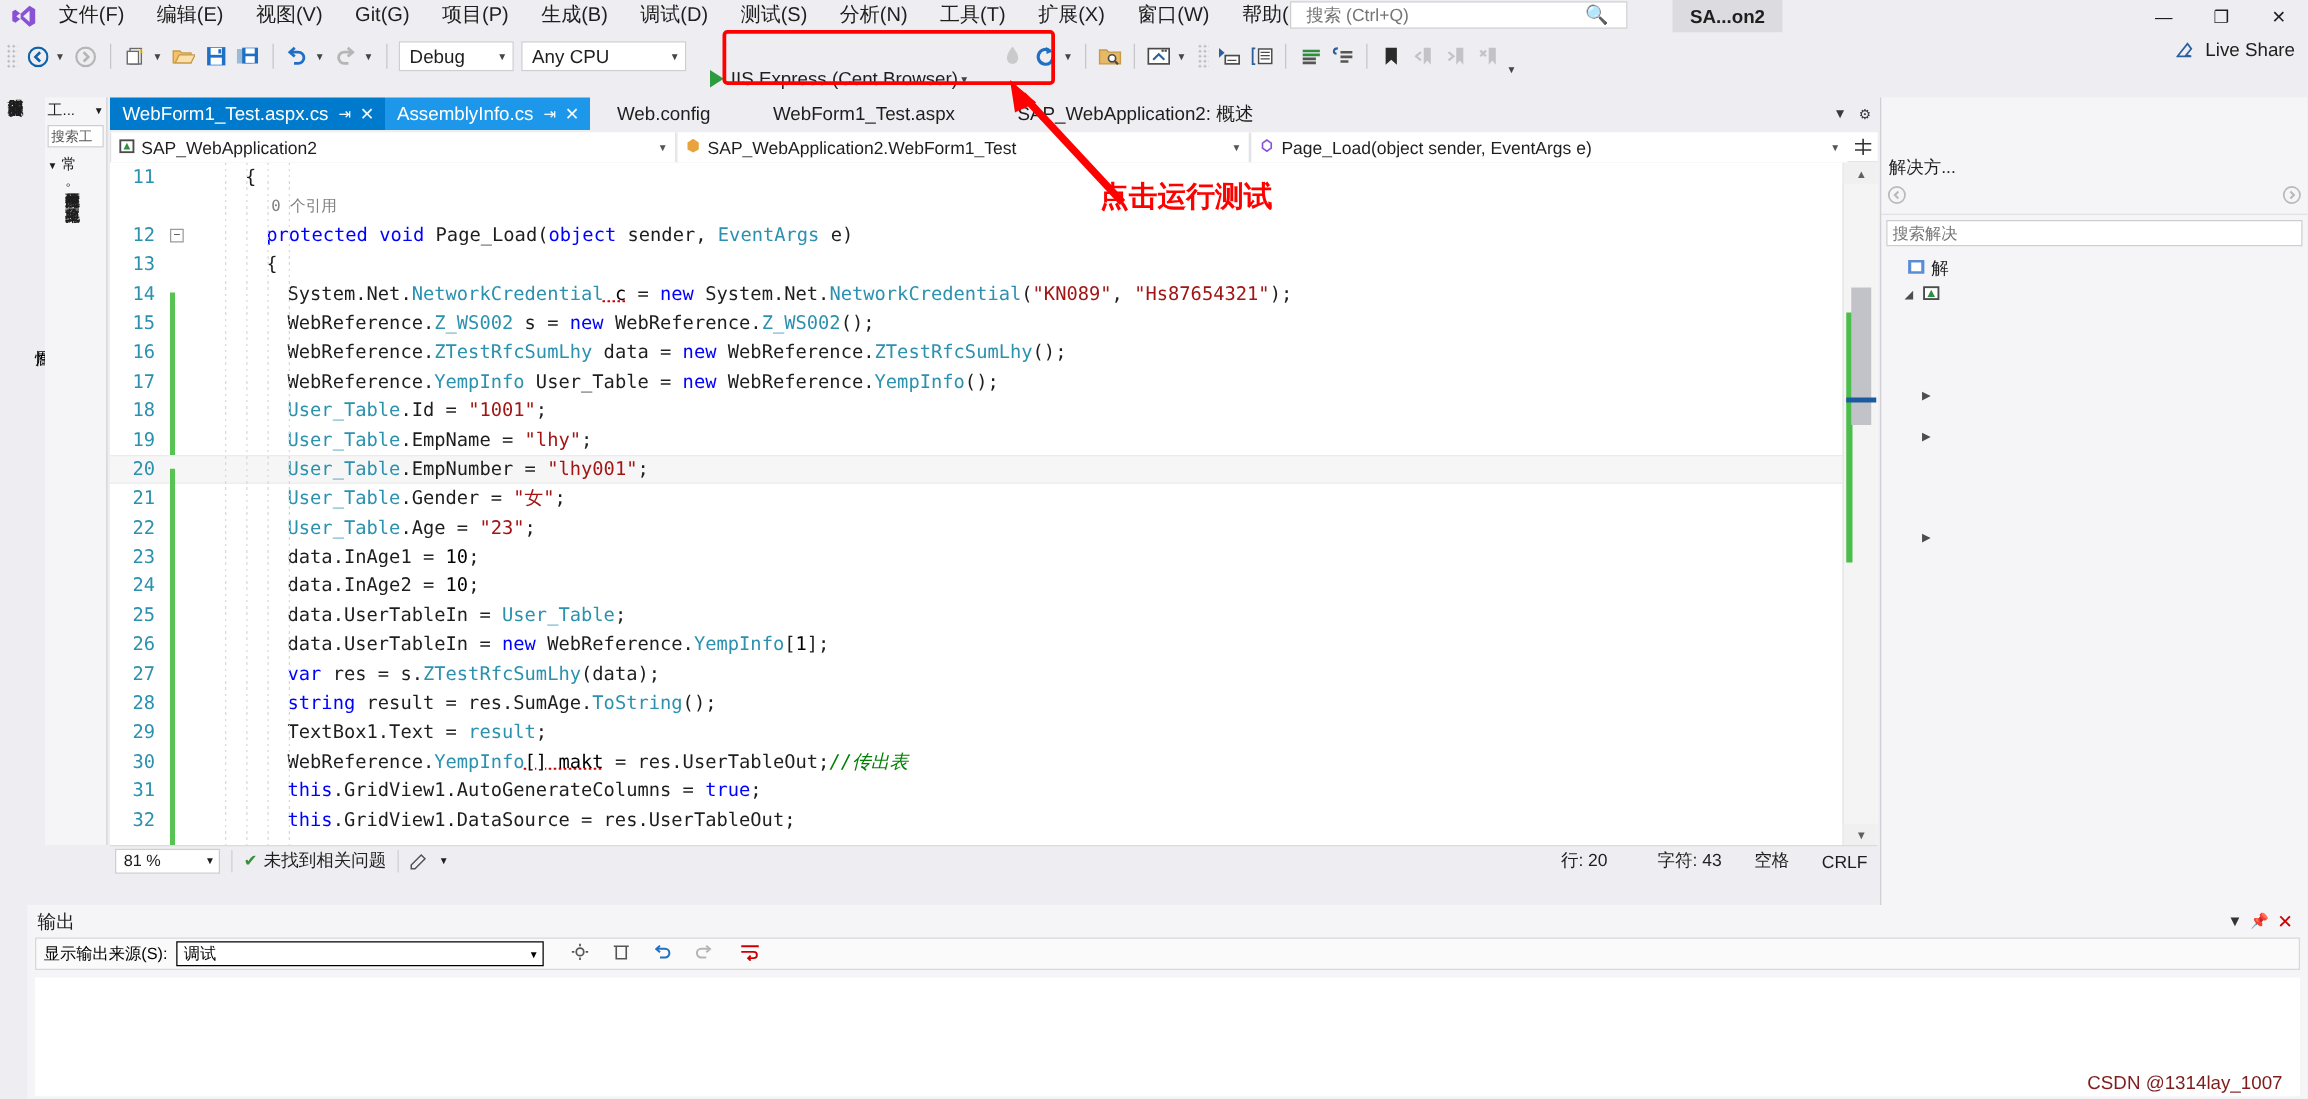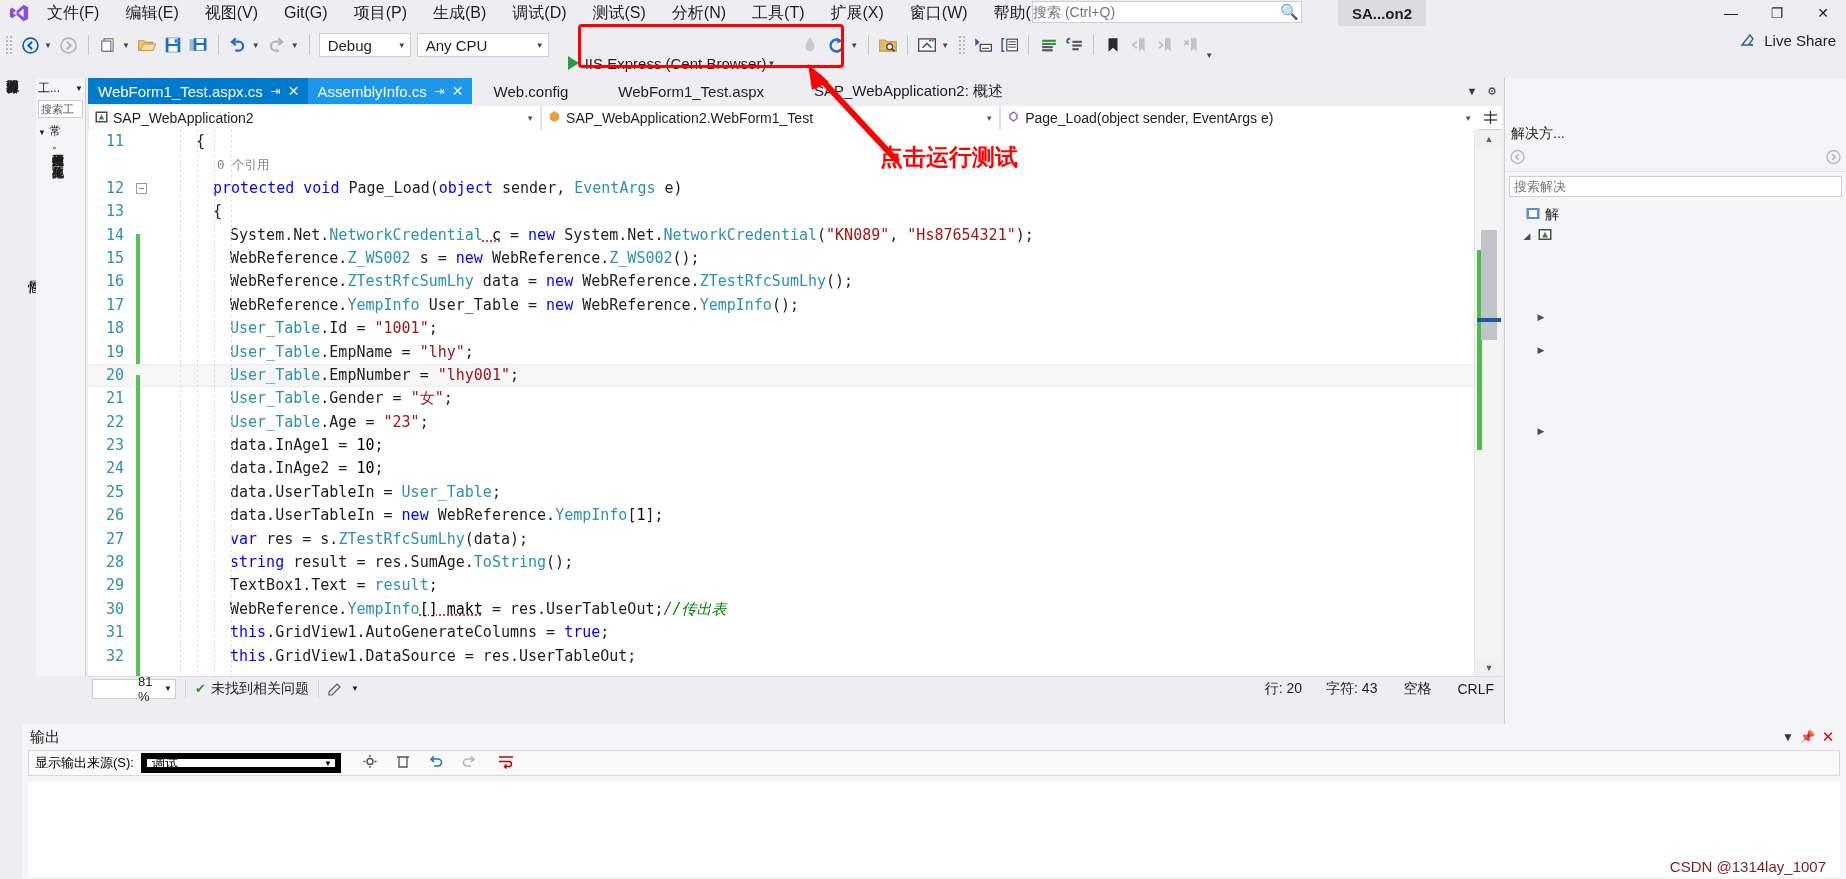--- a/index.html
+++ b/index.html
@@ -21,21 +21,21 @@
     display: flex; align-items: center; justify-content: center;
   }
   .vs-logo svg { display: block; }
   .menu-item {
     font-size: 16px; color: #1e1e1e; padding: 0 13px; line-height: 26px;
     white-space: nowrap; cursor: default;
   }
   .search-box {
     position: absolute; left: 1032px; top: 1px; width: 270px; height: 22px;
     background: #ffffff; border: 1px solid #ccced0;
-    display: flex; align-items: center; padding: 0 0;
+    display: flex; align-items: center; padding: 0 12px;
   }
   .search-box input {
     border: 0; outline: none; flex: 1; font-size: 14px; color: #7a7a7a;
     background: transparent; font-family: "Liberation Sans", sans-serif;
   }
   .search-icon { color: #5a5a5a; font-size: 15px; padding-right: 2px; }
   .win-title {
     position: absolute; left: 1338px; top: 0px; height: 26px;
     background: #dcdce0; color: #1e1e1e; font-size: 15px; font-weight: bold;
     display: flex; align-items: center; padding: 0 14px;
@@ -201,21 +201,21 @@
   .editorstatus {
     position: absolute; left: 88px; top: 676px; width: 1414px; height: 24px;
     background: #eeeef2; display: flex; align-items: center;
     font-size: 14px; color: #1e1e1e; border-top: 1px solid #dcdce0;
   }
   .zoombox {
     width: 84px; height: 20px; border: 1px solid #ccced0; background: #fff;
     display: flex; align-items: center; padding: 0 3px 0 6px; margin-left: 4px;
     font-size: 13px;
   }
-  .zoombox .zv { flex: 1; margin-left: 39px; }
+  .zoombox .zv { flex: 1; }
   .zoombox .za { font-size: 8px; }
   .es-sep { width: 1px; height: 18px; background: #cfcfd4; margin: 0 9px; }
   .es-item { display: flex; align-items: center; gap: 5px; white-space: nowrap; }
   .es-right { margin-left: auto; display: flex; align-items: center; padding-right: 8px; }
   .check-ic { color: #3a8f3a; font-size: 13px; }
 
   
   .rightpanel {
     position: absolute; left: 1504px; top: 78px; width: 342px; height: 646px;
     background: #f5f5f7; border-left: 1px solid #cfcfd4;
@@ -247,21 +247,21 @@
     font-size: 15px; color: #1e1e1e;
   }
   .out-head .sp { flex: 1; }
   .out-hbtn { width: 20px; text-align: center; font-size: 12px; color: #333; }
   .out-hbtn.close { color: #c00; font-size: 15px; }
   .out-toolbar {
     margin: 0 6px; height: 26px; border: 1px solid #d8d8dc; background: #fafafa;
     display: flex; align-items: center; gap: 7px; padding: 0 6px; font-size: 13px;
   }
   .out-sel {
-    width: 200px; height: 20px; border: 6px solid #000000; background: #fff;
+    width: 294px; height: 20px; border: 1px solid #000000; background: #fff;
     display: flex; align-items: center; padding: 0 3px 0 5px; font-size: 13px;
   }
   .out-sel .v { flex: 1; }
   .out-body { background: #fff; position: absolute; left: 6px; right: 6px; top: 58px; bottom: 2px; }
 
   
   .annot-rect {
     position: absolute; border: 3px solid #ff0000; border-radius: 4px; pointer-events: none;
   }
   .annot-text {
@@ -631,21 +631,21 @@
       <span>未找到相关问题</span>
     </div>
     <div class="es-sep"></div>
     <div class="es-item">
       <svg width="18" height="14" viewBox="0 0 18 14">
           <path d="M1 10 9 2l3 3-8 8H1z" fill="none" stroke="#555" stroke-width="1.2"></path>
         </svg>
       <span style="font-size:8px">▼</span>
     </div>
     <div class="es-right">
-      <span style="margin-right:24px">行: 20</span>
+      <span style="margin-right:40px">行: 20</span>
       <span style="margin-right:26px">字符: 43</span>
       <span style="margin-right:26px">空格</span>
       <span>CRLF</span>
     </div>
   </div>
 
   <div class="rightpanel">
     <div class="rp-head">
       <span>解决方...</span>
     </div>

